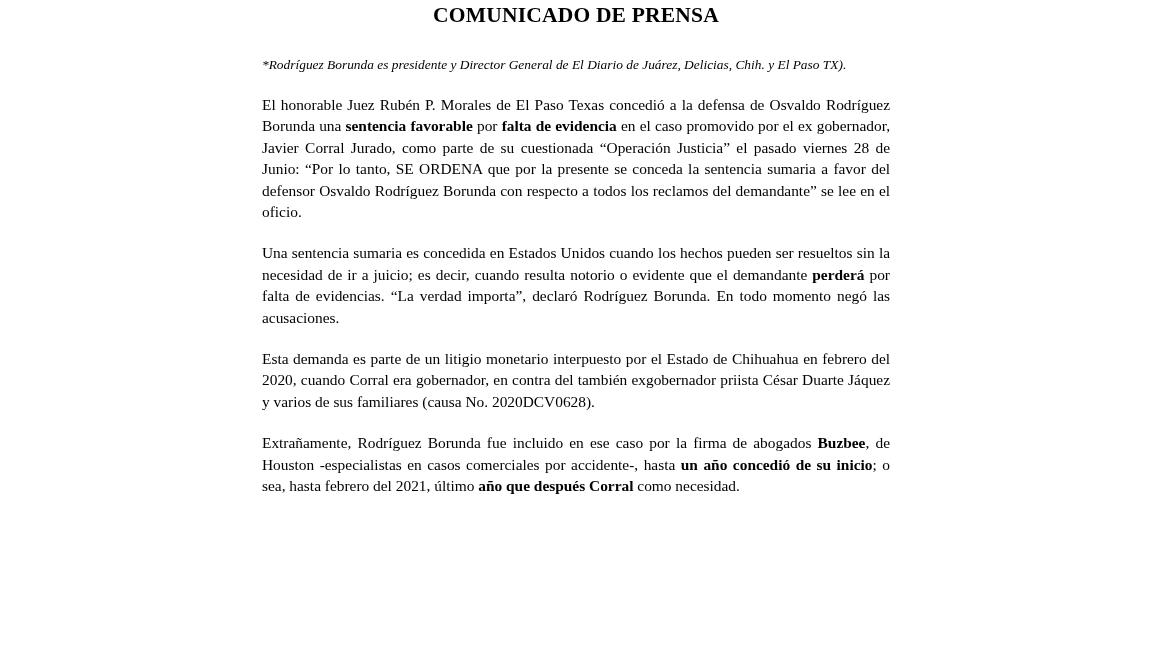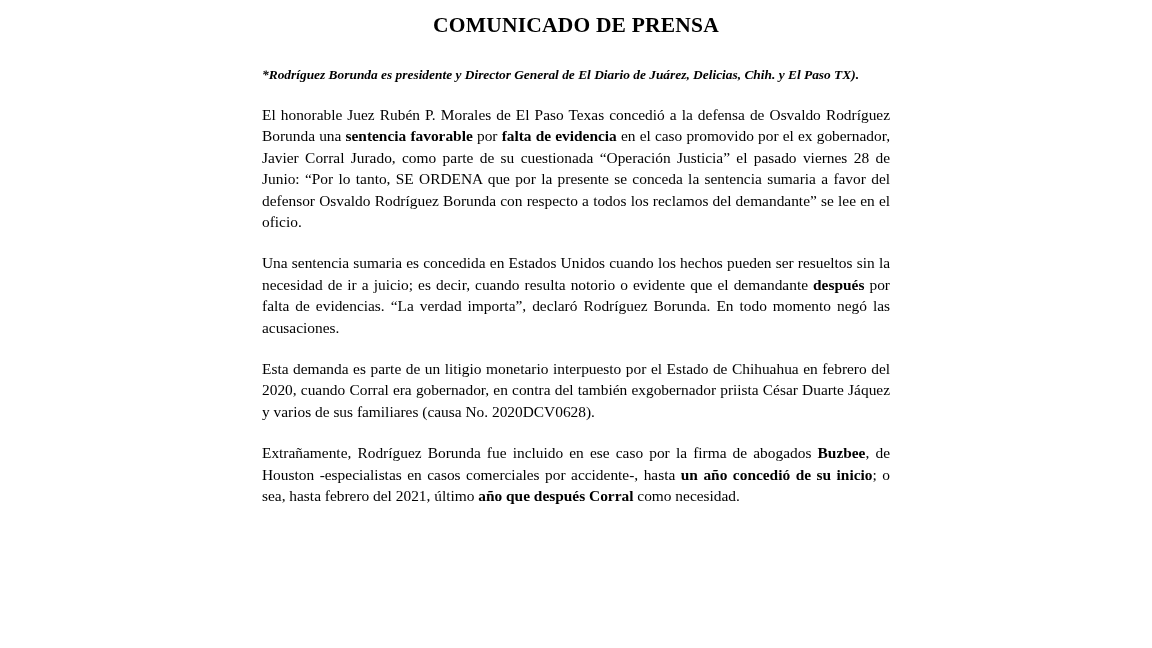--- a/index.html
+++ b/index.html
@@ -28,33 +28,33 @@
     width: 628px;
   }
   .head-line {
     text-align: center;
     font-weight: bold;
     font-size: 21.5px;
     line-height: 28px;
     letter-spacing: 0.2px;
   }
   .head-line.first {
-    padding-top: 11px;
+    padding-top: 1px;
   }
   .title {
     margin-top: 24px;
     text-align: center;
     font-weight: bold;
     font-size: 18.6px;
     line-height: 25.5px;
   }
   .note {
     margin-top: 27px;
     font-style: italic;
-    font-weight: bold;
+    font-weight: normal;
     font-size: 13.4px;
     line-height: 18px;
     text-align: justify;
   }
   p.body {
     margin: 0;
     margin-top: 20px;
     font-size: 15.4px;
     line-height: 21.4px;
     text-align: justify;
@@ -76,19 +76,19 @@
 
 <div class="page">
   <div class="doc">
 
     <div class="head-line first">COMUNICADO DE PRENSA</div>
 
 
     <div class="note">*Rodríguez Borunda es presidente y Director General de El Diario de Juárez, Delicias, Chih. y El Paso TX).</div>
 
     <p class="body first-body"><span>El honorable Juez Rubén P. Morales de El Paso Texas concedió a la defensa de Osvaldo Rodríguez Borunda una </span><b>sentencia favorable</b><span> por </span><b>falta de evidencia</b><span> en el caso promovido por el ex gobernador, Javier Corral Jurado, como parte de su cuestionada “Operación Justicia” el pasado viernes 28 de Junio: “Por lo tanto, SE ORDENA que por la presente se conceda la sentencia sumaria a favor del defensor Osvaldo Rodríguez Borunda con respecto a todos los reclamos del demandante” se lee en el oficio.</span></p>
-    <p class="body"><span>Una sentencia sumaria es concedida en Estados Unidos cuando los hechos pueden ser resueltos sin la necesidad de ir a juicio; es decir, cuando resulta notorio o evidente que el demandante </span><b>después</b><span> por falta de evidencias. “La verdad importa”, declaró Rodríguez Borunda. En todo momento negó las acusaciones.</span></p>
+    <p class="body"><span>Una sentencia sumaria es concedida en Estados Unidos cuando los hechos pueden ser resueltos sin la necesidad de ir a juicio; es decir, cuando resulta notorio o evidente que el demandante </span><b>perderá</b><span> por falta de evidencias. “La verdad importa”, declaró Rodríguez Borunda. En todo momento negó las acusaciones.</span></p>
     <p class="body"><span>Esta demanda es parte de un litigio monetario interpuesto por el Estado de Chihuahua en febrero del 2020, cuando Corral era gobernador, en contra del también exgobernador priista César Duarte Jáquez y varios de sus familiares (causa No. 2020DCV0628).</span></p>
     <p class="body"><span>Extrañamente, Rodríguez Borunda fue incluido en ese caso por la firma de abogados </span><b>Buzbee</b><span>, de Houston -especialistas en casos comerciales por accidente-, hasta </span><b>un año concedió de su inicio</b><span>; o sea, hasta febrero del 2021, último </span><b>año que después Corral</b><span> como necesidad.</span></p>
 
   </div>
   <div class="clip-bottom"></div>
 </div>
 
 </body></html>

